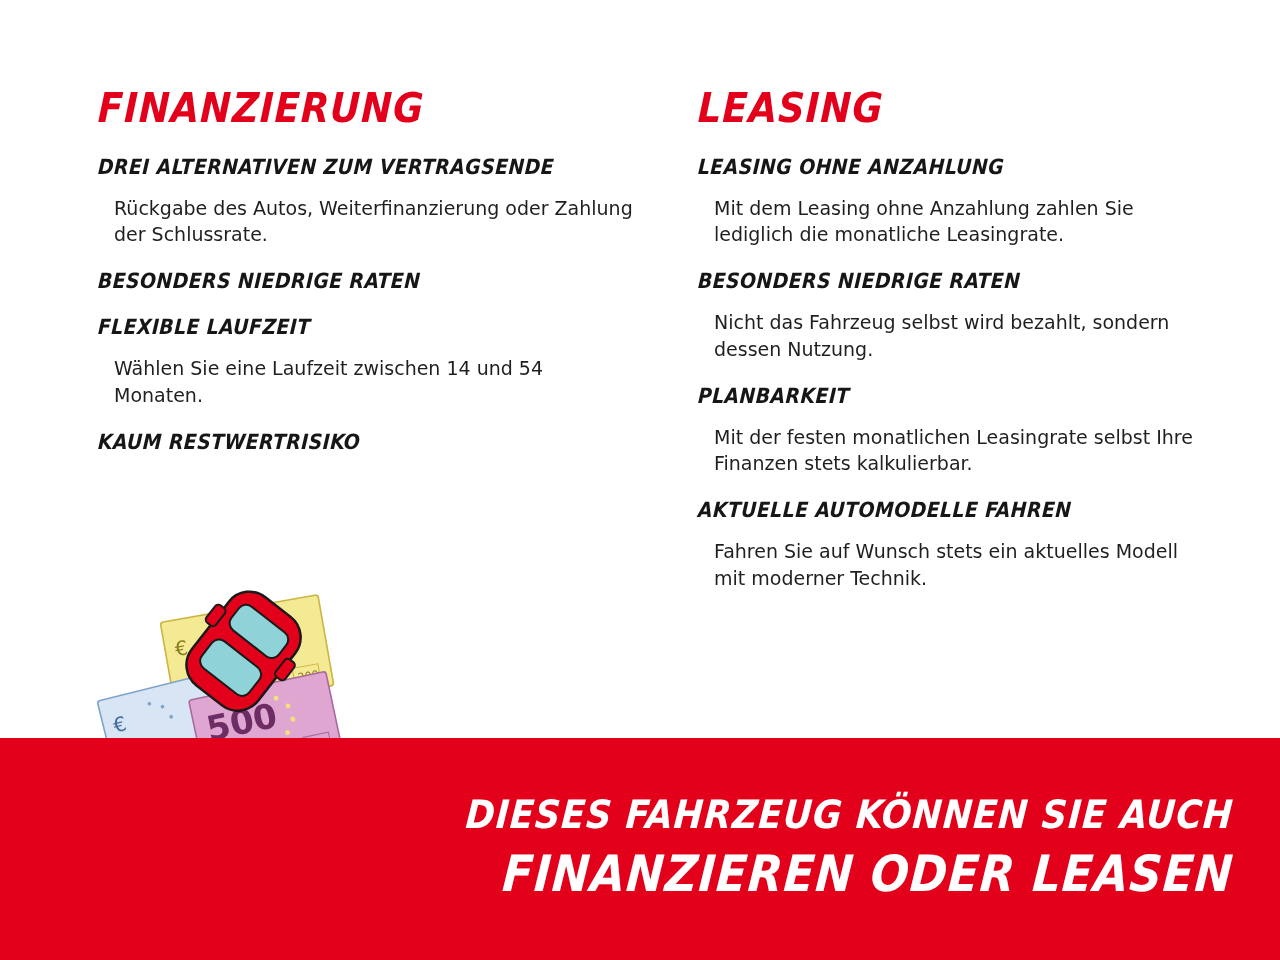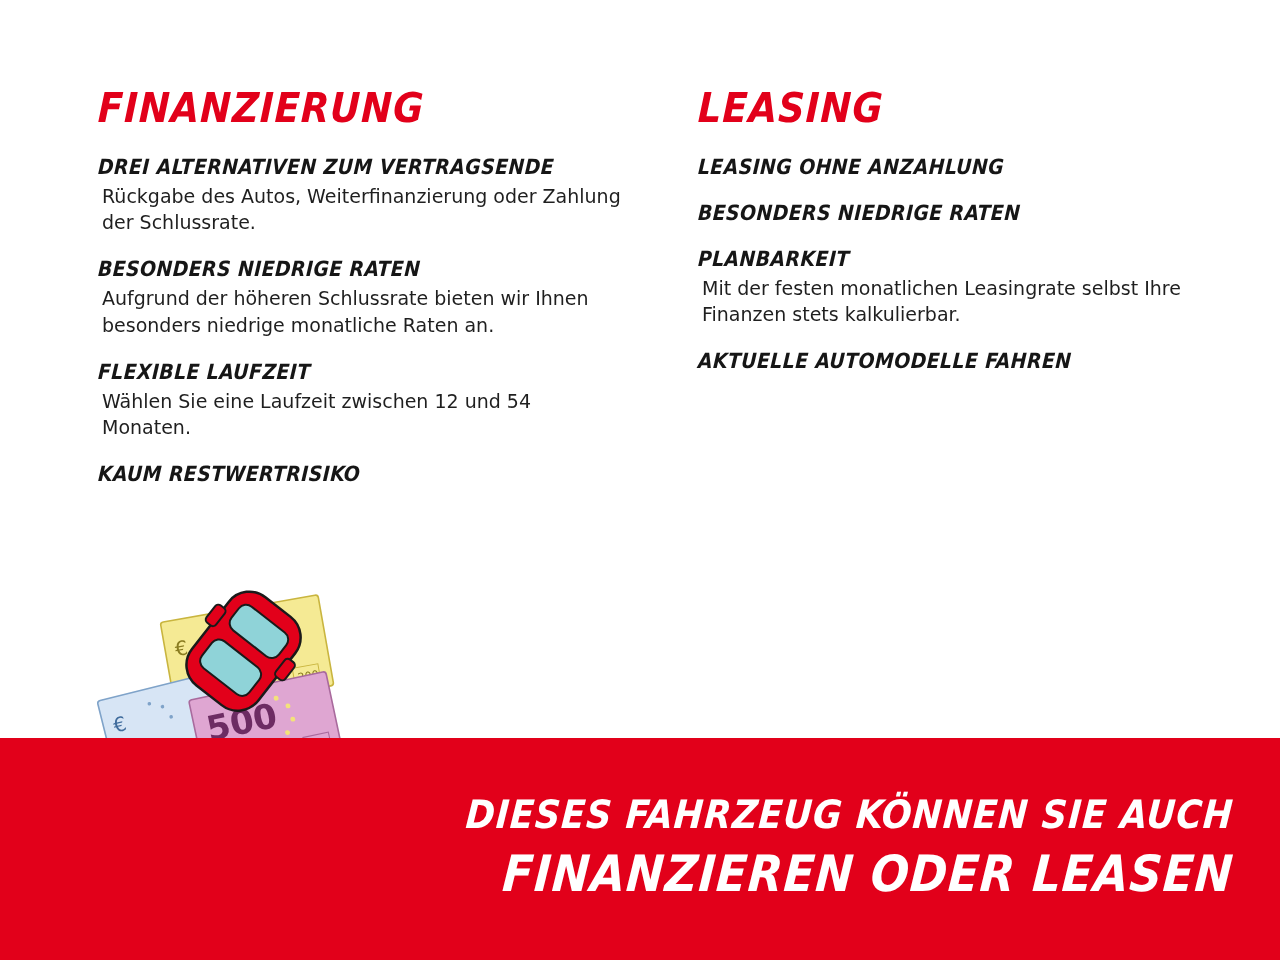--- a/index.html
+++ b/index.html
@@ -56,21 +56,21 @@
     color: #161616;
     margin: 0 0 4px 0;
     font-family: "DejaVu Sans Condensed", "Liberation Sans", sans-serif;
     font-style: italic;
     transform: skewX(-3deg);
   }
   .block-body {
     font-size: 19px;
     line-height: 1.38;
     color: #1f1f1f;
-    margin: 4px;
+    margin: 16px;
     max-width: 520px;
     font-family: "DejaVu Sans", sans-serif;
   }
 
   
   .footer-band {
     position: absolute;
     left: 0;
     bottom: 0;
     width: 1280px;
@@ -122,51 +122,53 @@
   <div class="col col-left">
     <h1 class="col-title">Finanzierung</h1>
 
     <div class="block">
       <h2 class="block-head">Drei Alternativen zum Vertragsende</h2>
       <p class="block-body">Rückgabe des Autos, Weiterfinanzierung oder Zahlung der Schlussrate.</p>
     </div>
 
     <div class="block">
       <h2 class="block-head">Besonders niedrige Raten</h2>
-      <p class="block-body">Aufgrund der höheren Schlussrate bieten wir Ihnen besonders niedrige monatliche Raten an.</p>
     </div>
 
     <div class="block">
       <h2 class="block-head">Flexible Laufzeit</h2>
-      <p class="block-body">Wählen Sie eine Laufzeit zwischen 12 und 54 Monaten.</p>
+      <p class="block-body">Wählen Sie eine Laufzeit zwischen 14 und 54 Monaten.</p>
     </div>
 
     <div class="block">
       <h2 class="block-head">Kaum Restwertrisiko</h2>
     </div>
   </div>
 
   <div class="col col-right">
     <h1 class="col-title">Leasing</h1>
 
     <div class="block">
       <h2 class="block-head">Leasing ohne Anzahlung</h2>
+      <p class="block-body">Mit dem Leasing ohne Anzahlung zahlen Sie lediglich die monatliche Leasingrate.</p>
     </div>
 
     <div class="block">
       <h2 class="block-head">Besonders niedrige Raten</h2>
+      <p class="block-body">Nicht das Fahrzeug selbst wird bezahlt, sondern dessen Nutzung.</p>
     </div>
 
     <div class="block">
       <h2 class="block-head">Planbarkeit</h2>
       <p class="block-body">Mit der festen monatlichen Leasingrate selbst Ihre Finanzen stets kalkulierbar.</p>
     </div>
 
     <div class="block">
       <h2 class="block-head">Aktuelle Automodelle fahren</h2>
+      <p class="block-body">Fahren Sie auf Wunsch stets ein aktuelles Modell mit moderner Technik.</p>
     </div>
   </div>
 
 </div>
 
 <div class="illustration">
   <svg width="280" height="230" viewBox="0 0 280 230" xmlns="http://www.w3.org/2000/svg">
 
     <g transform="rotate(-10 150 70)">
       <rect x="70" y="30" width="160" height="92" rx="3" fill="#f5ea94" stroke="#c9b53f" stroke-width="1.6"></rect>

